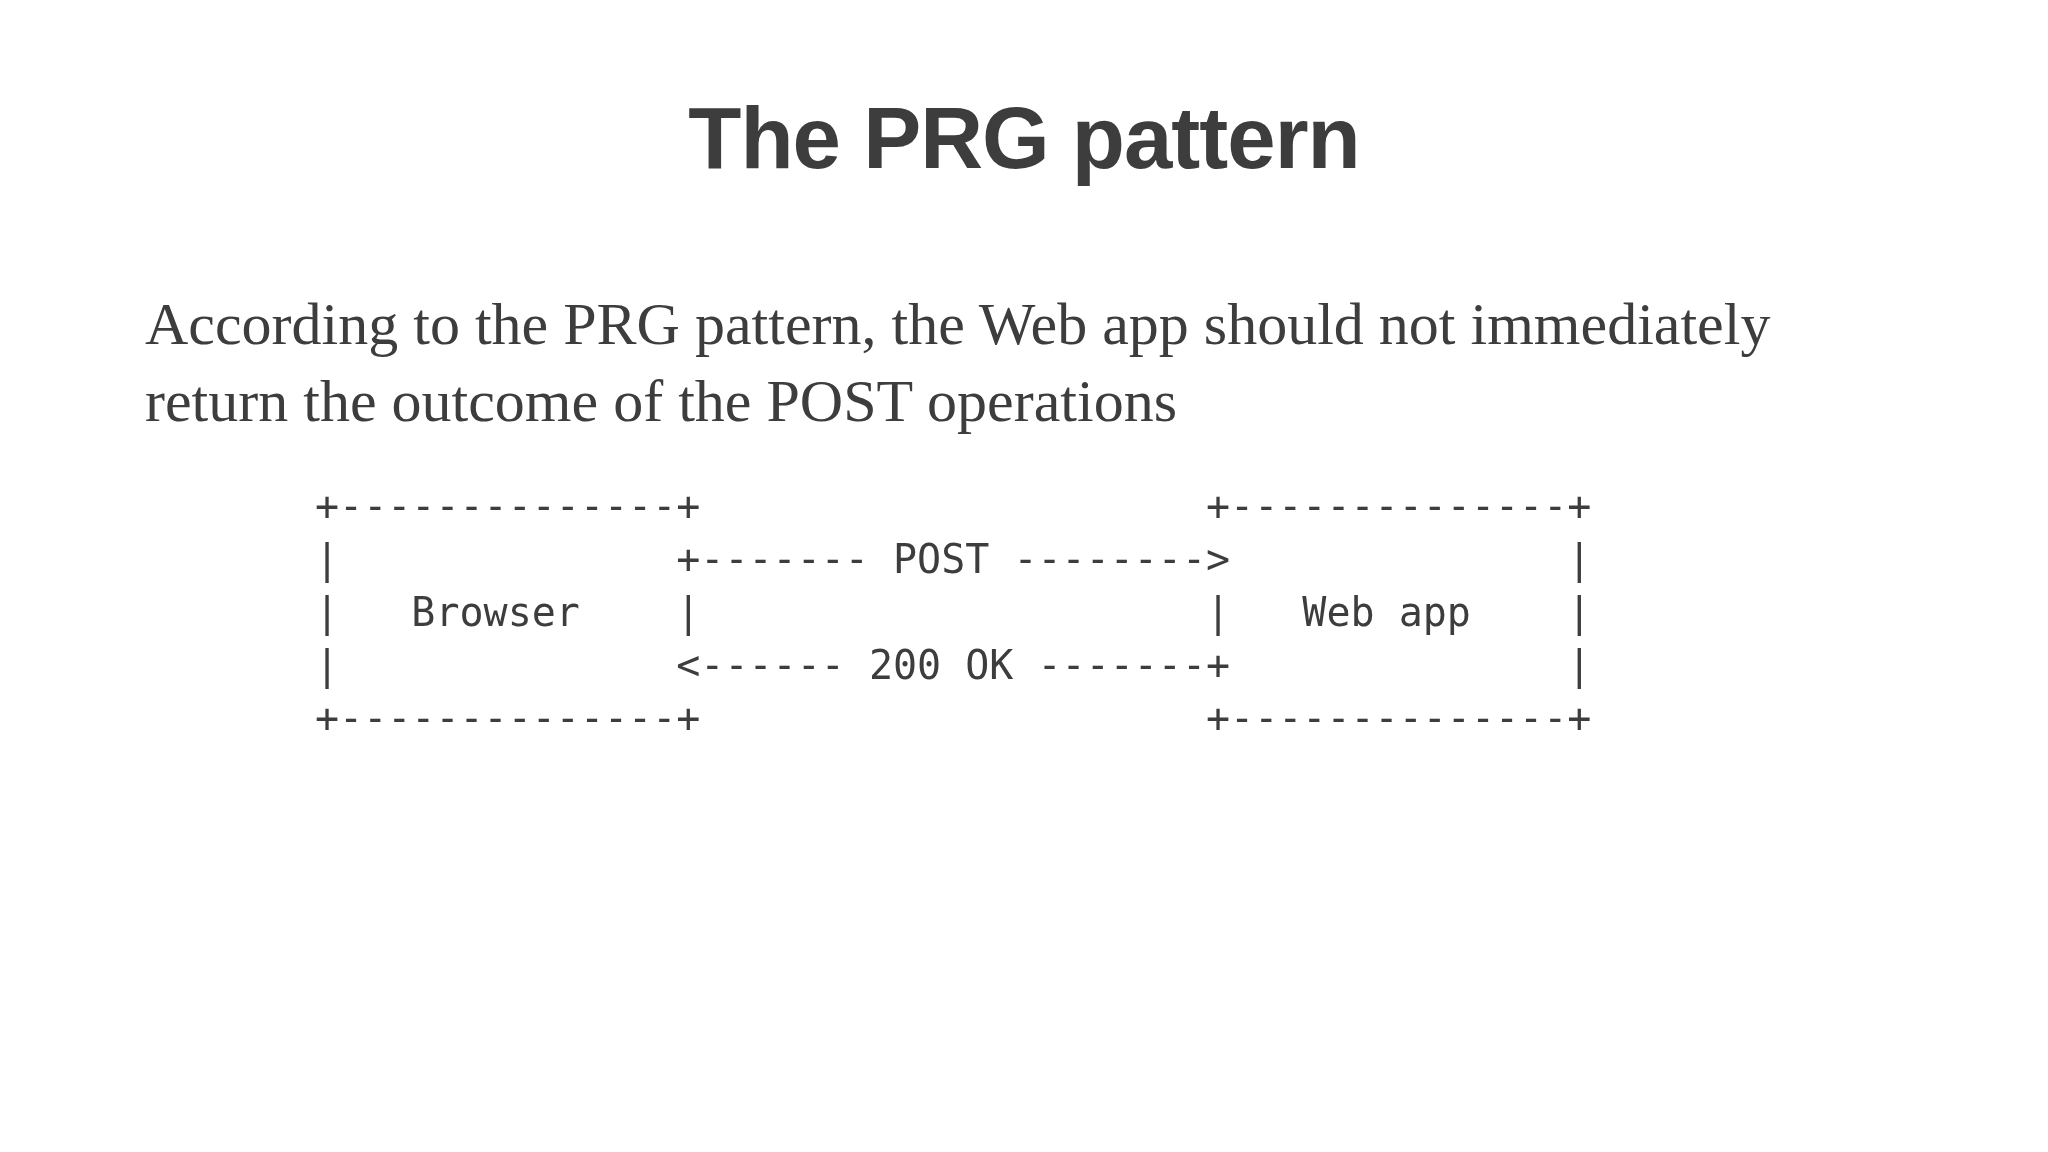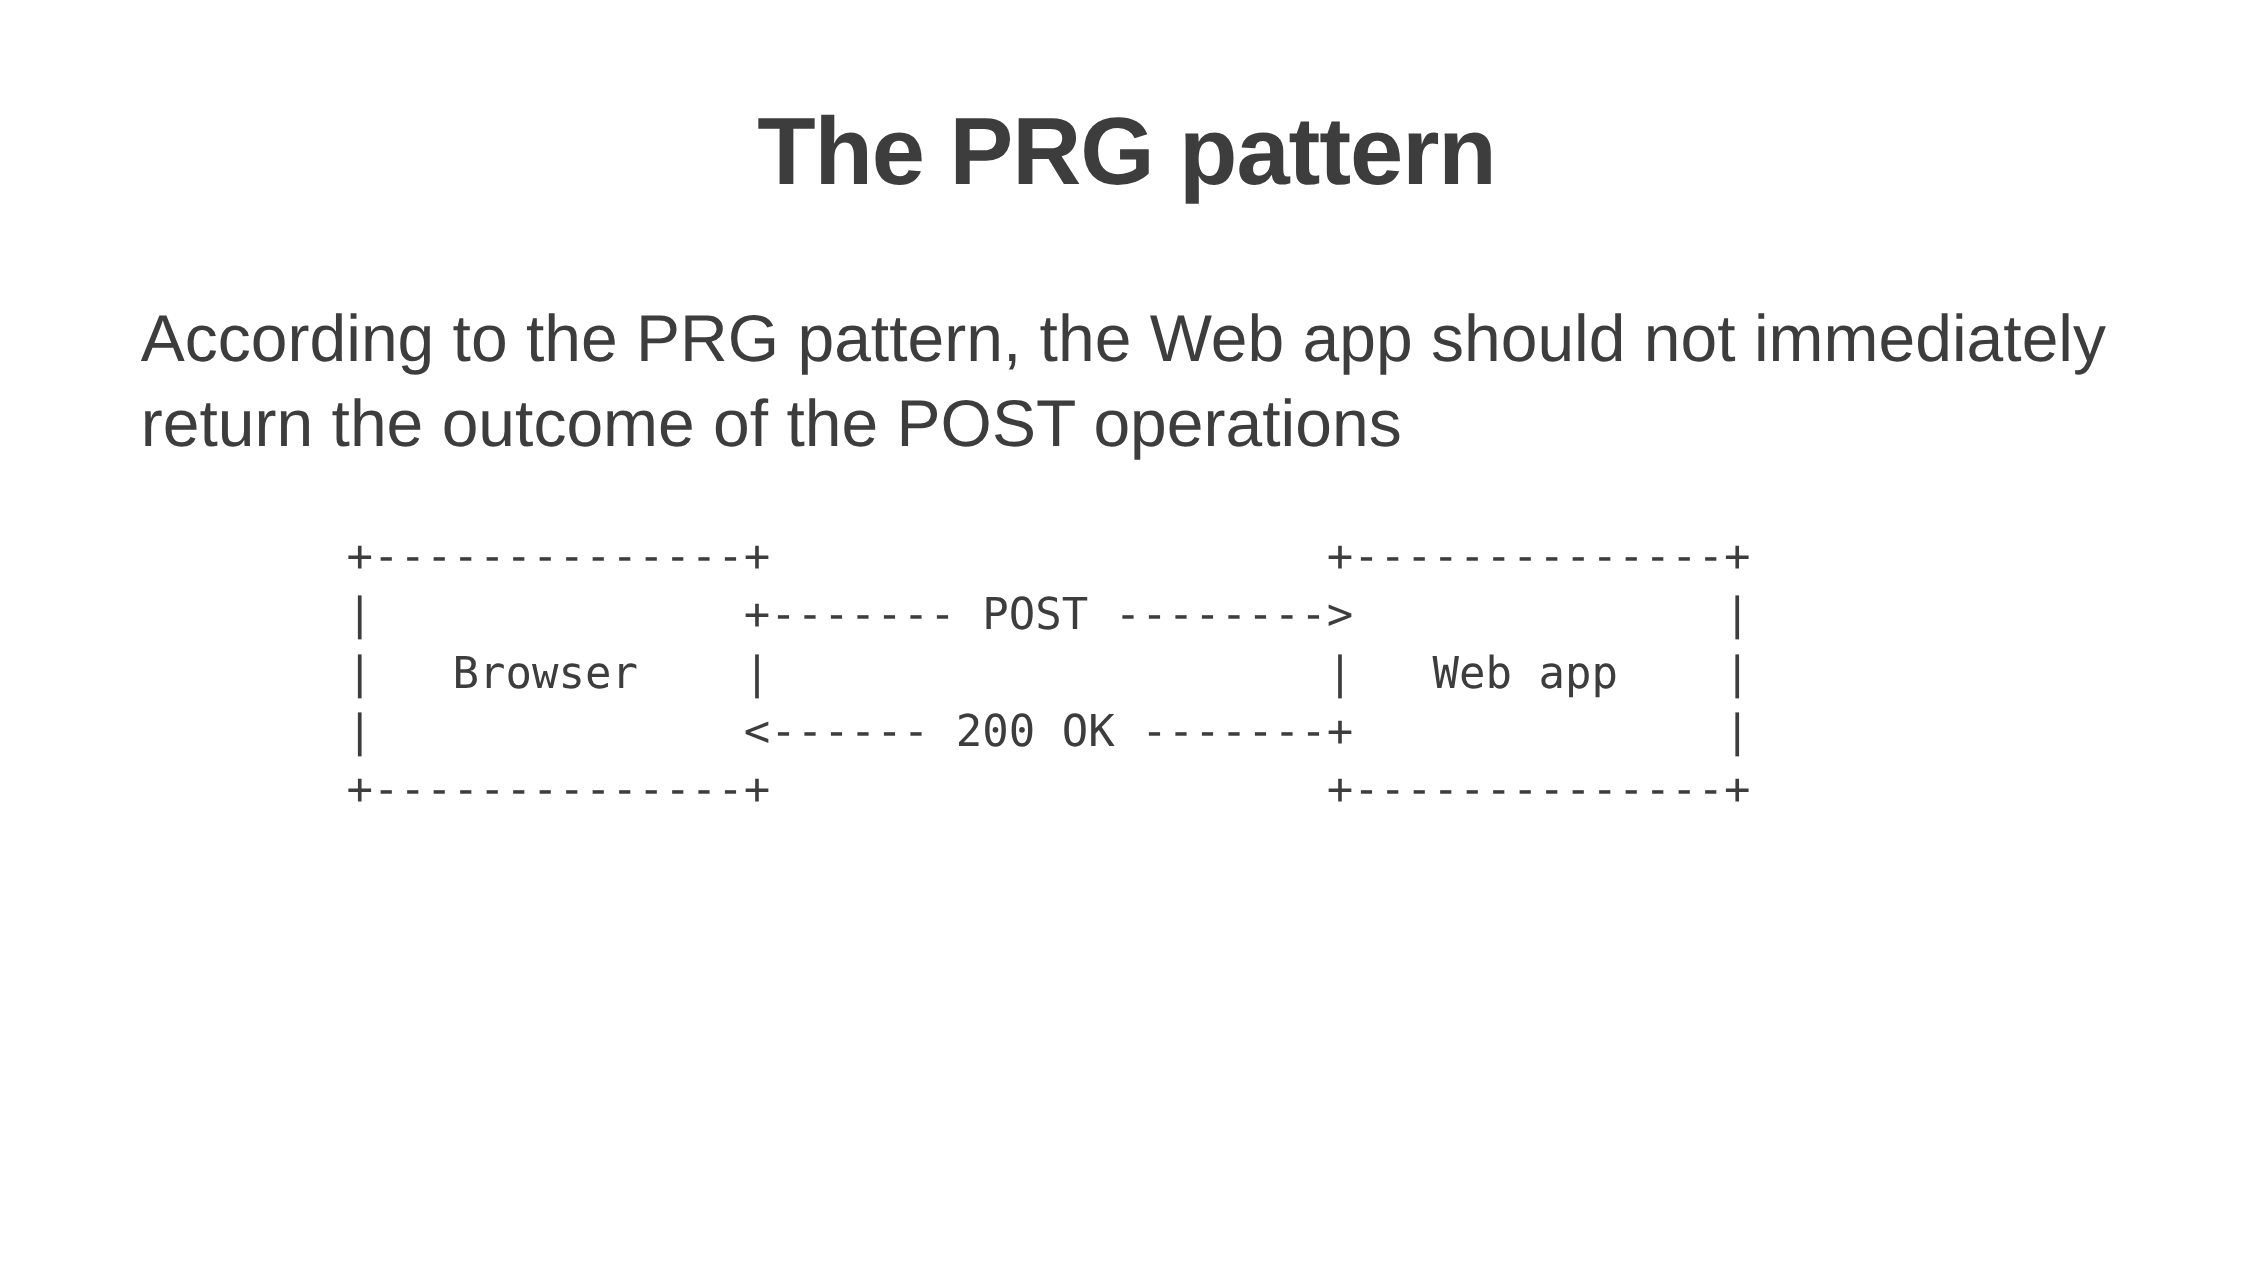--- a/index.html
+++ b/index.html
@@ -25,25 +25,26 @@
     text-align: center;
     font-size: 87px;
     font-weight: 700;
     line-height: 1.25;
     letter-spacing: -1px;
   }
   .body-text {
     position: absolute;
     left: 127px;
     top: 268px;
-    margin: 1px;
+    margin: 18px;
     font-size: 60px;
     font-weight: 400;
     line-height: 77px;
     white-space: pre-line; 
+    font-family: Liberation Serif, serif;
   }
   .ascii-diagram {
     position: absolute;
     left: 315px;
     top: 480px;
     margin: 0;
     font-family: "DejaVu Sans Mono", monospace;
     font-size: 40px;
     line-height: 53px;
     white-space: pre;

